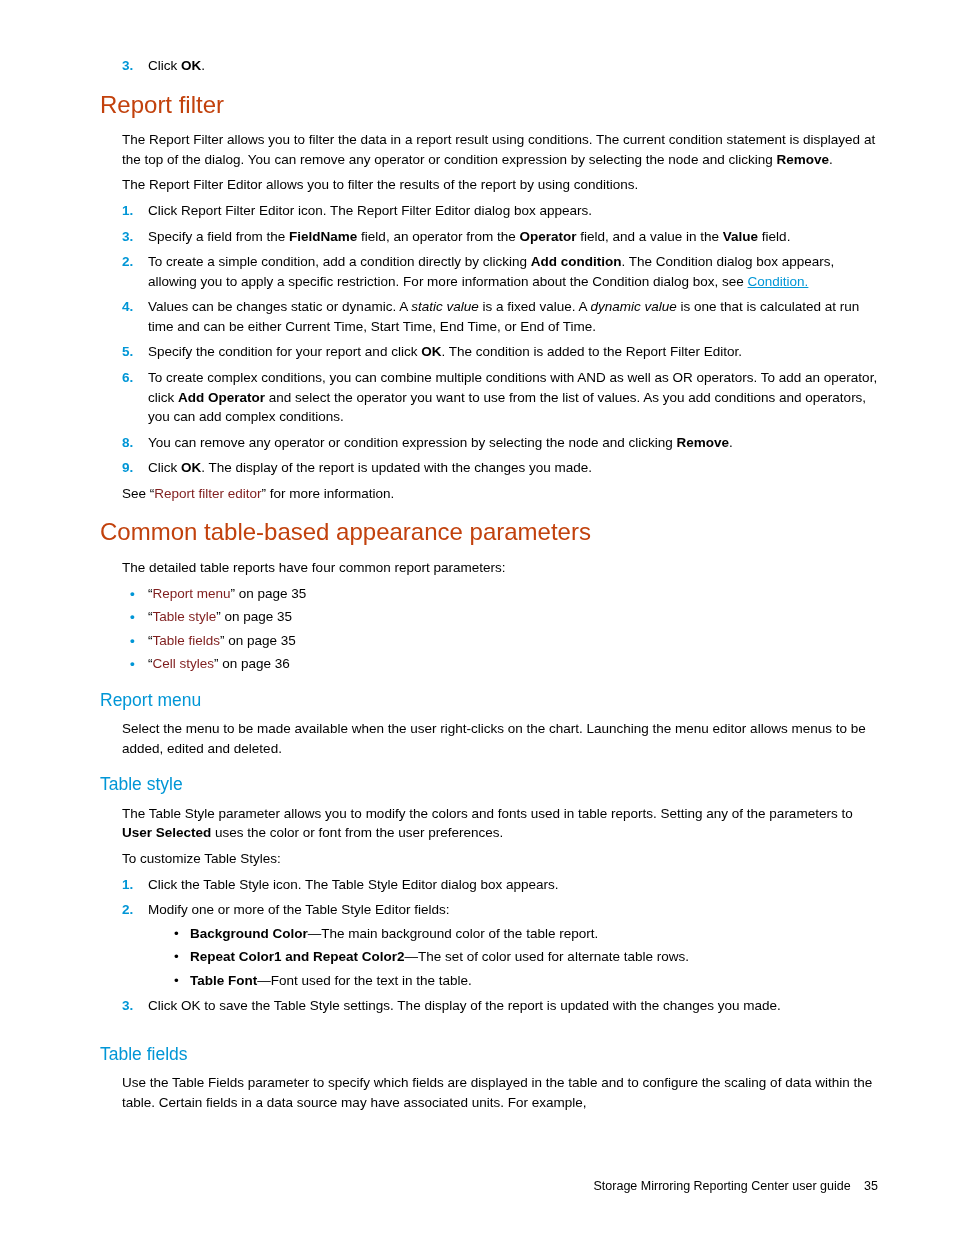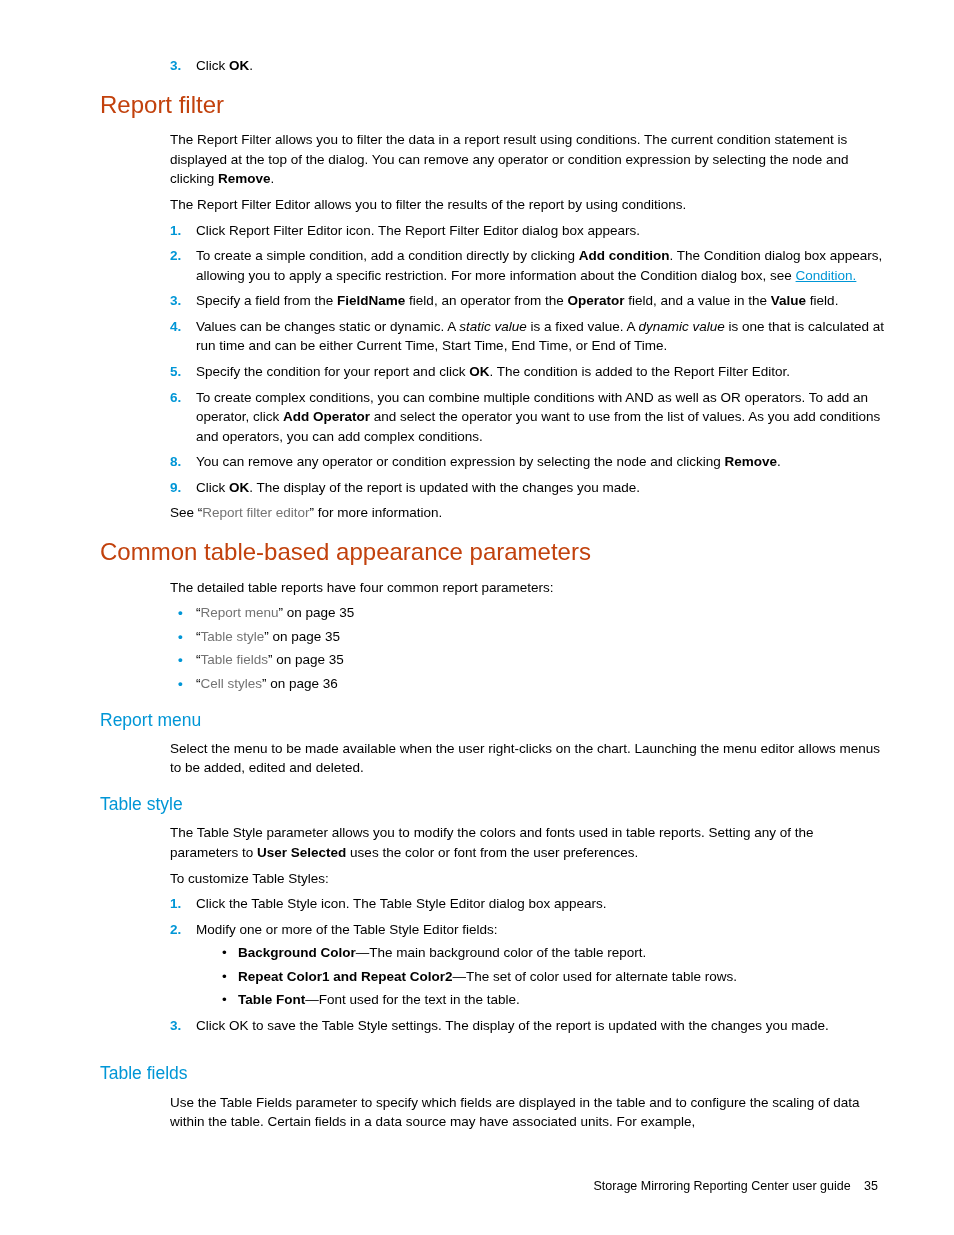--- a/index.html
+++ b/index.html
@@ -23,21 +23,21 @@
     margin: 12px 0 8px 40px;
   }
   .h2 {
     font-family: "Segoe UI Light", Arial, sans-serif;
     font-weight: 300;
     font-size: 17.5px;
     color: #0096d6;
     margin: 14px 0 6px 40px;
   }
   .body-block, .intro-block {
-    margin-left: 110px;
+    margin-left: 62px;
     margin-right: 10px;
   }
   p.para { margin: 6px 0; }
   ol.numbered {
     list-style: none;
     margin: 4px 0;
     padding: 0;
   }
   ol.numbered > li {
     counter-increment: item;
@@ -66,21 +66,21 @@
   ul.bulleted > li::before {
     content: "•";
     position: absolute;
     left: 8px;
     top: 0;
     color: #0096d6;
     font-weight: bold;
   }
   .strong { font-weight: bold; }
   .em { font-style: italic; }
-  .link-blue { color: #737373; }
+  .link-blue { color: #7f1d1d; }
   .link-u { color: #0096d6; text-decoration: underline; }
   .nested-ul {
     list-style: none;
     margin: 4px 0 4px 20px;
     padding: 0;
   }
   .nested-ul > li {
     position: relative;
     padding-left: 22px;
     margin: 4px 0;
@@ -115,26 +115,26 @@
 
 <div class="body-block">
   <p class="para">
     <span>The Report Filter allows you to filter the data in a report result using conditions. The current condition statement is displayed at the top of the dialog. You can remove any operator or condition expression by selecting the node and clicking </span><span class="strong">Remove</span><span>.</span>
   </p>
   <p class="para">The Report Filter Editor allows you to filter the results of the report by using conditions.</p>
 
   <ol class="numbered">
     <li data-marker="1.">Click Report Filter Editor icon. The Report Filter Editor dialog box appears.</li>
 
+    <li data-marker="3.">
+      <span>Specify a field from the </span><span class="strong">FieldName</span><span> field, an operator from the </span><span class="strong">Operator</span><span> field, and a value in the </span><span class="strong">Value</span><span> field.</span>
+    </li>
+
     <li data-marker="2.">
       <span>To create a simple condition, add a condition directly by clicking </span><span class="strong">Add condition</span><span>. The Condition dialog box appears, allowing you to apply a specific restriction. For more information about the Condition dialog box, see </span><a class="link-u">Condition.</a>
-    </li>
-
-    <li data-marker="3.">
-      <span>Specify a field from the </span><span class="strong">FieldName</span><span> field, an operator from the </span><span class="strong">Operator</span><span> field, and a value in the </span><span class="strong">Value</span><span> field.</span>
     </li>
 
     <li data-marker="4.">
       <span>Values can be changes static or dynamic. A </span><span class="em">static value</span><span> is a fixed value. A </span><span class="em">dynamic value</span><span> is one that is calculated at run time and can be either Current Time, Start Time, End Time, or End of Time.</span>
     </li>
 
     <li data-marker="5.">
       <span>Specify the condition for your report and click </span><span class="strong">OK</span><span>. The condition is added to the Report Filter Editor.</span>
     </li>
 

